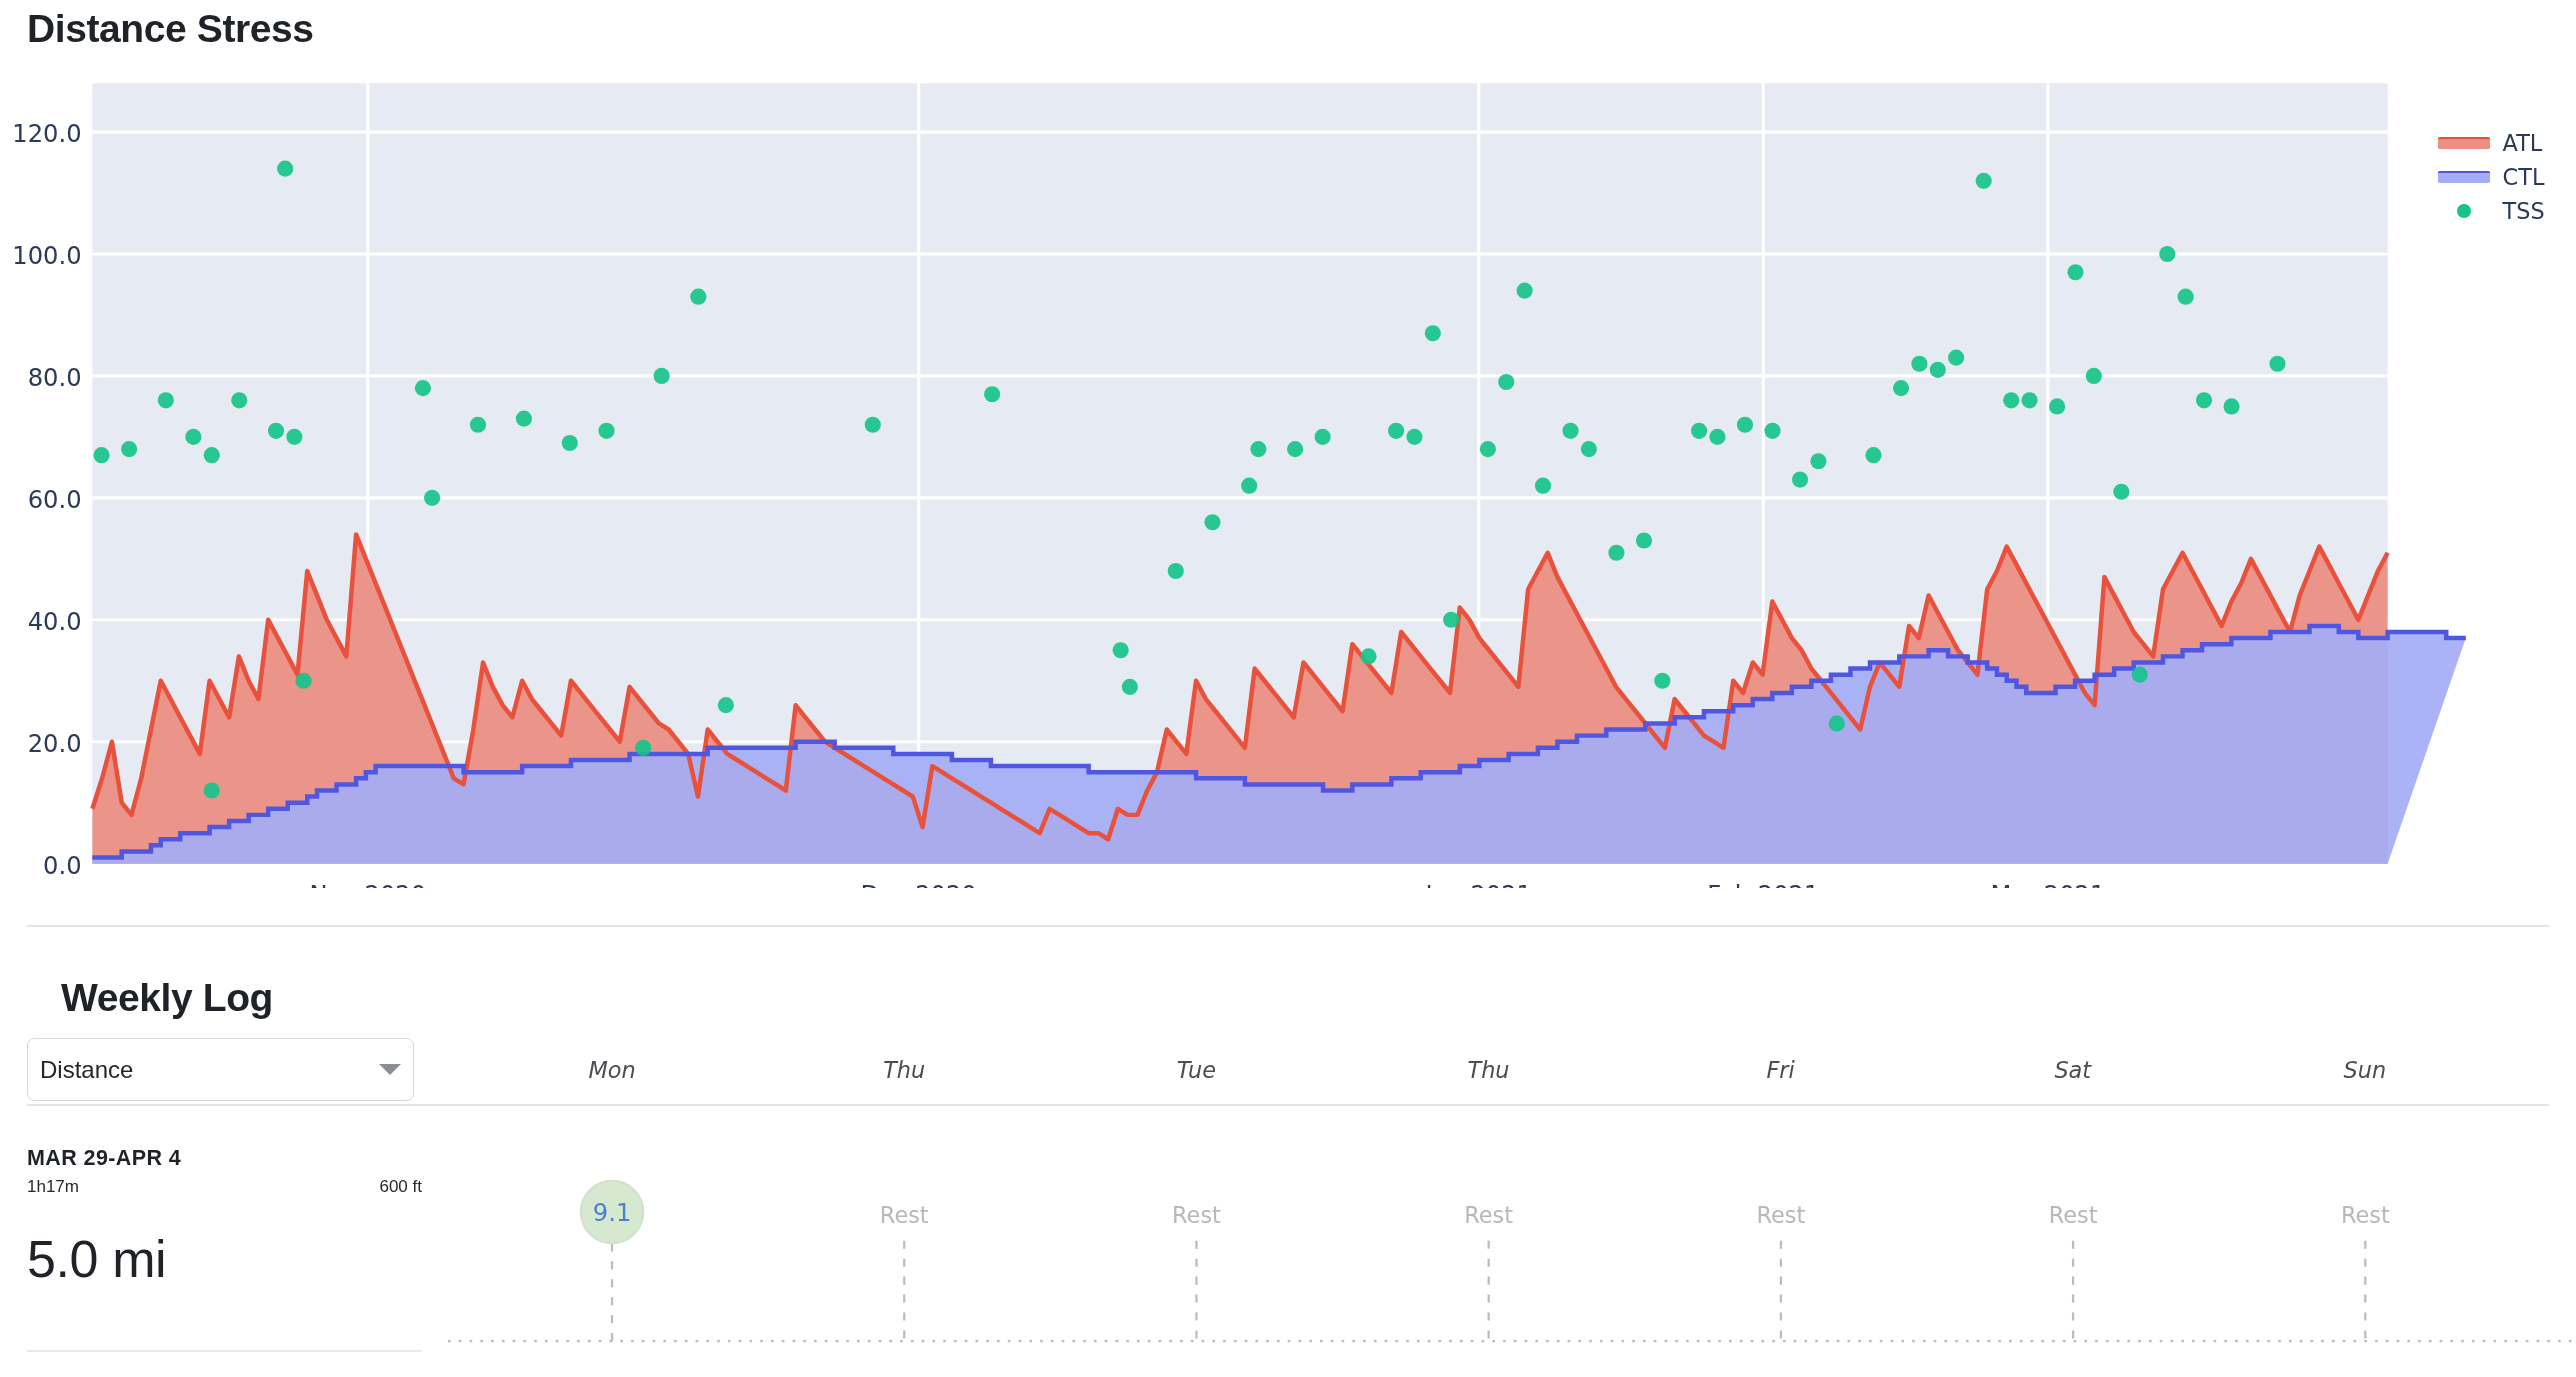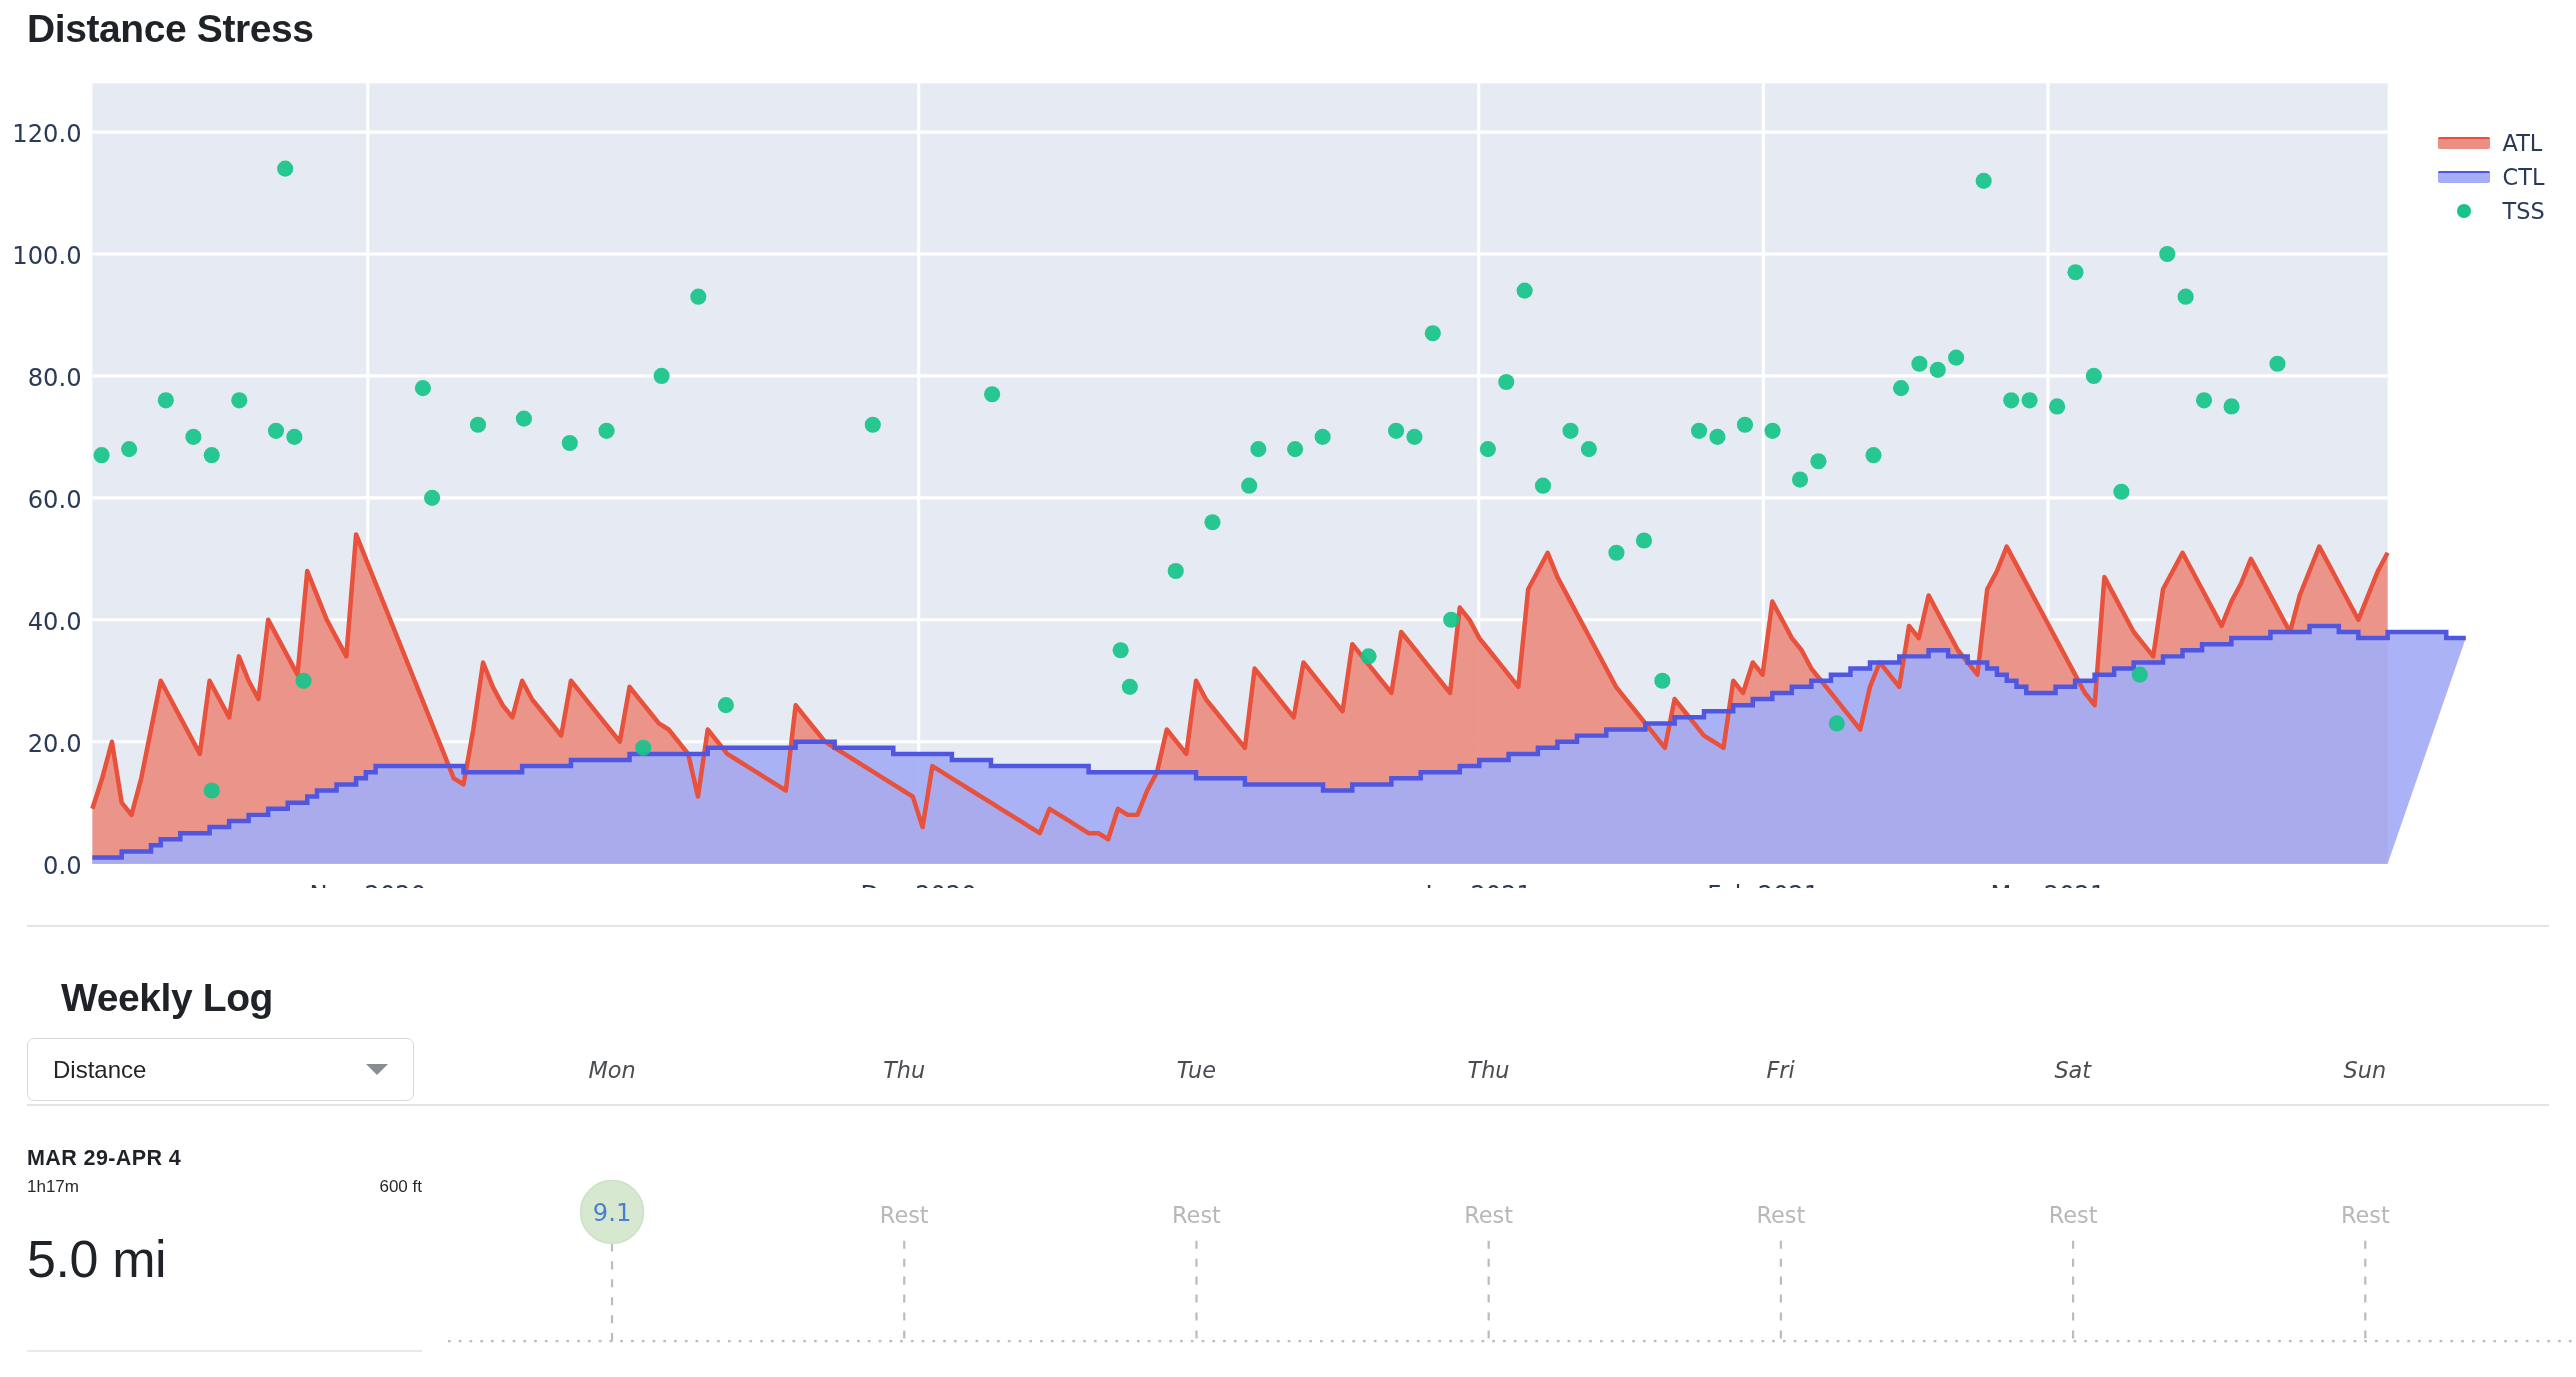--- a/index.html
+++ b/index.html
@@ -66,21 +66,21 @@
   
   #wl-title { left: 27px; top: 976px; margin-left: 34px; }
   .wl-select {
     position: absolute;
     left: 27px; top: 1038px;
     width: 387px; height: 63px;
     border: 1.8px solid #d6d8da;
     border-radius: 7.2px;
     background: #fff;
     display: flex; align-items: center;
-    padding: 0 25px;
+    padding: 0 12px;
   }
   .wl-select .value {
     font-size: 24px; color: #232629;
     flex: 1;
   }
   .caret {
     width: 0; height: 0;
     border-left: 11.7px solid transparent;
     border-right: 11.7px solid transparent;
     border-top: 11.7px solid #8a8d91;

